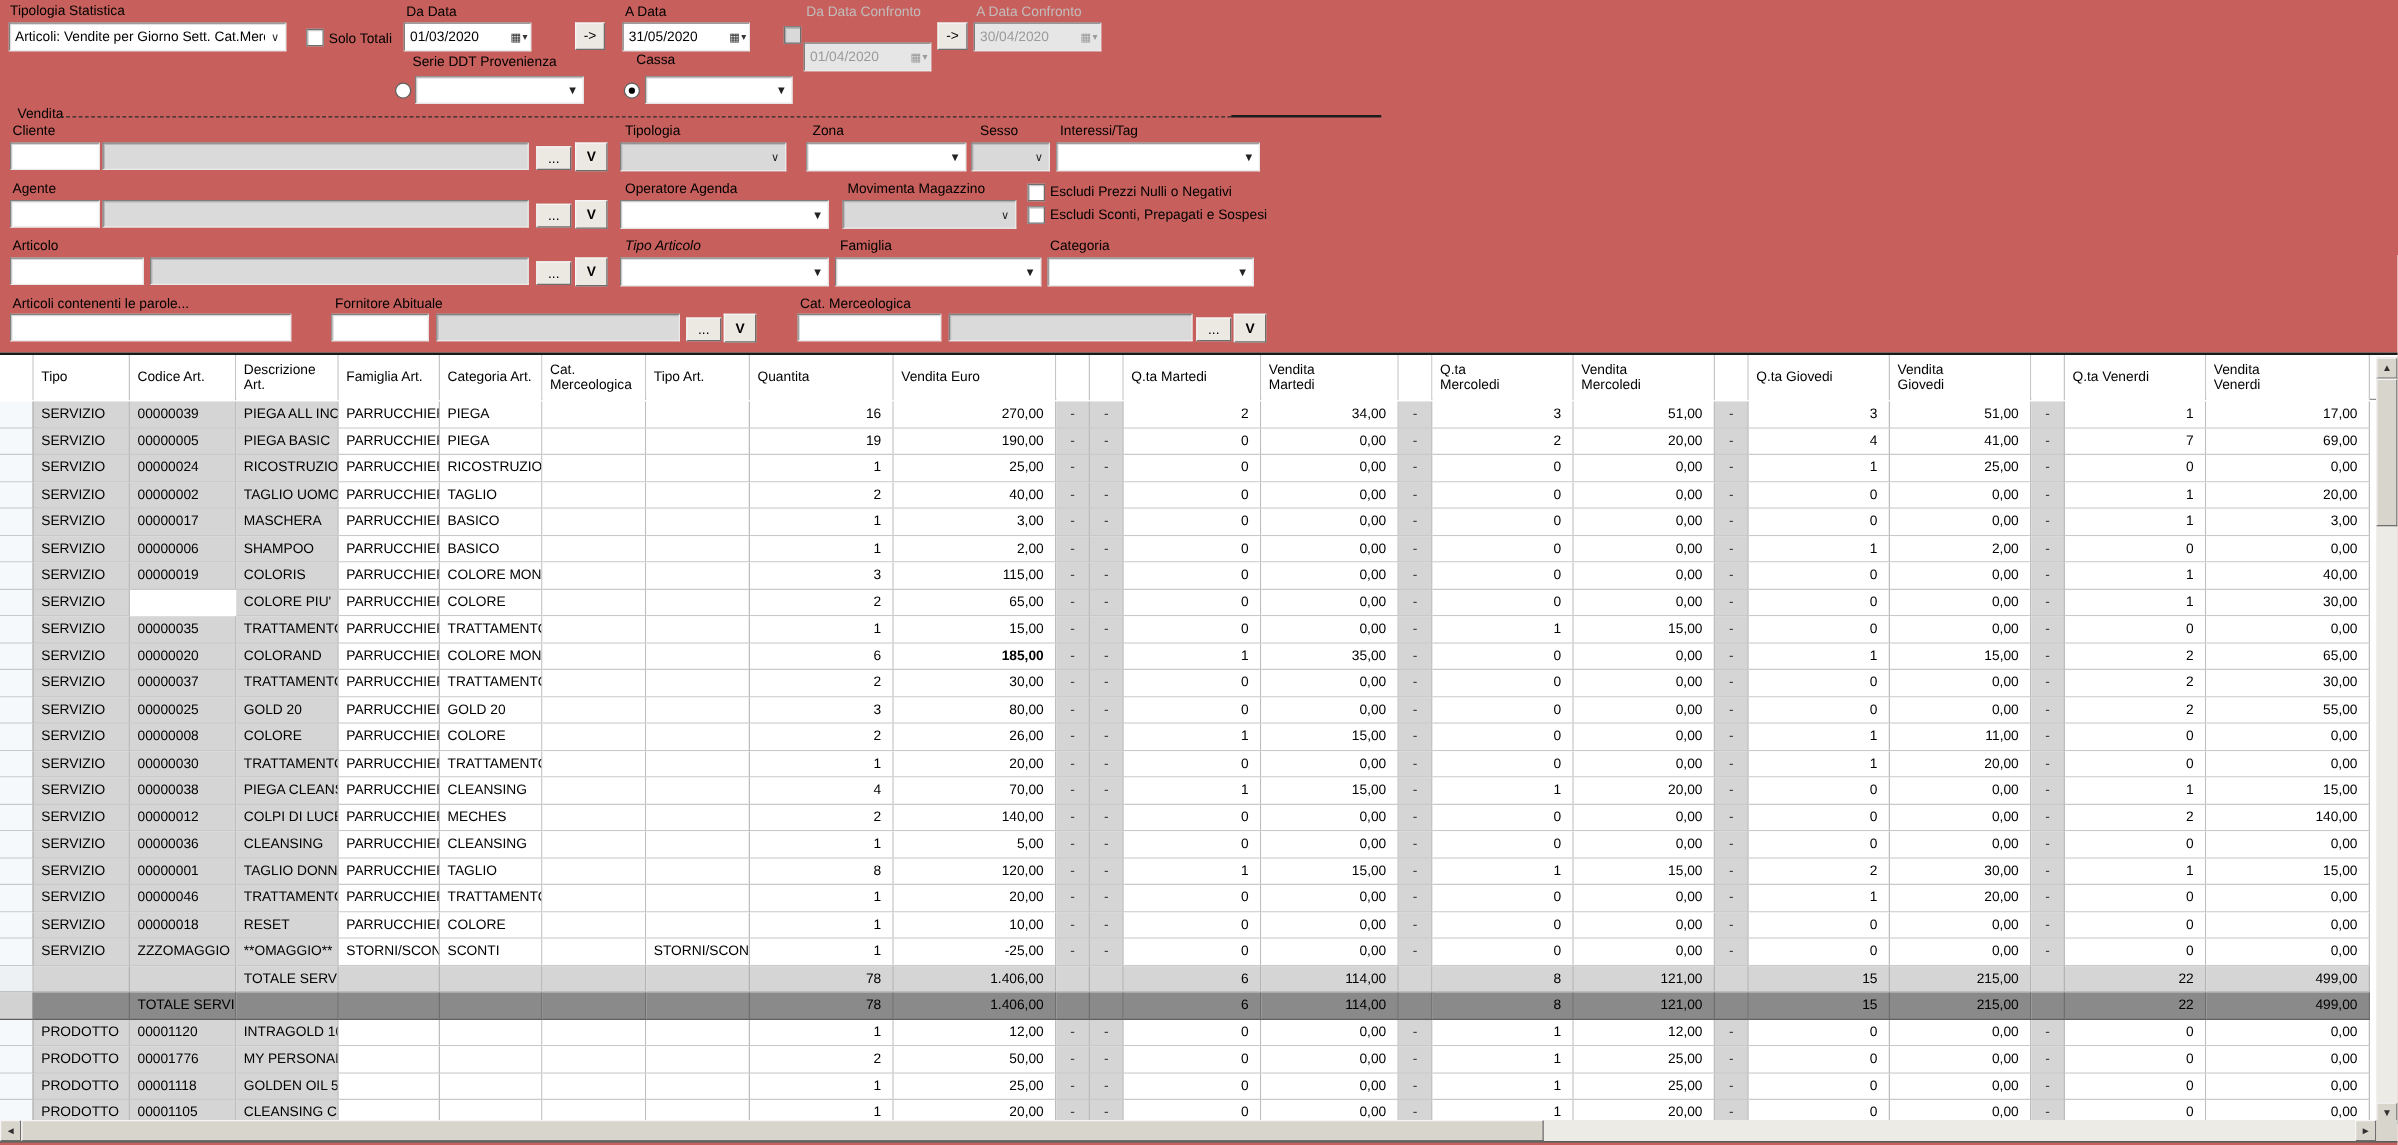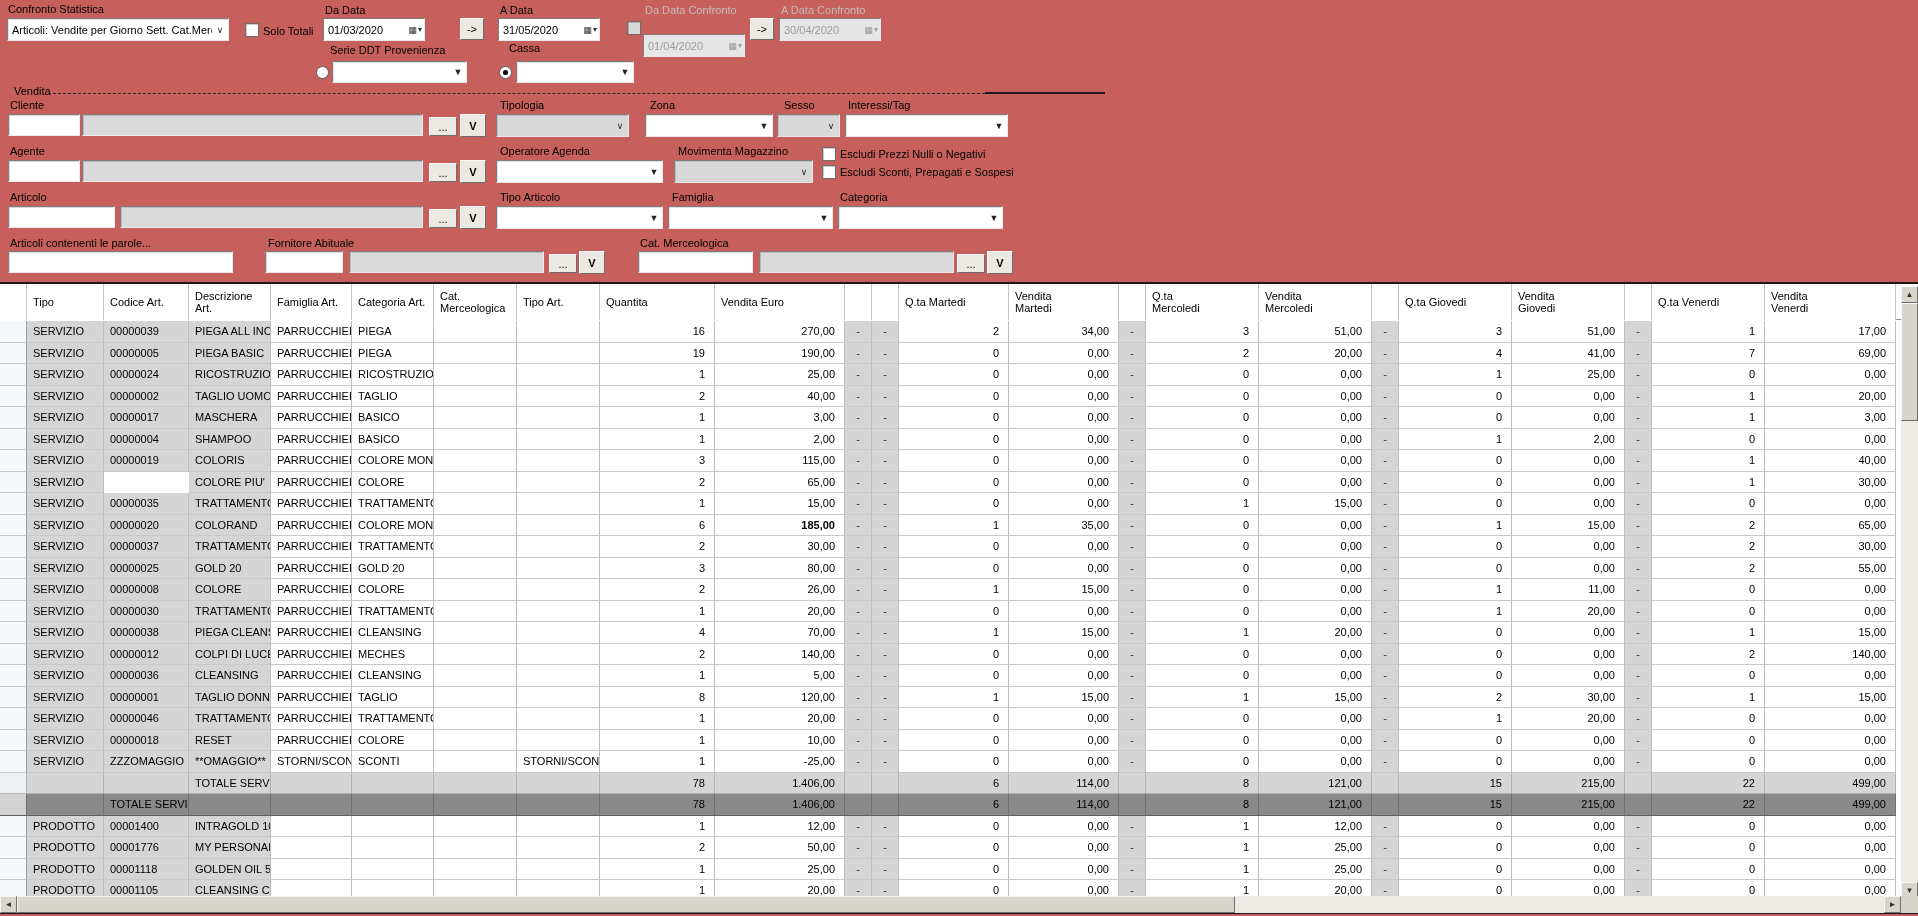--- a/index.html
+++ b/index.html
@@ -56,21 +56,21 @@
   #vscroll .thumb{position:absolute;left:0;top:17px;width:17px;height:118px;background:#d8d5cd;border:1px solid;border-color:#f6f6f6 #6e6e6e #6e6e6e #f6f6f6;box-sizing:border-box;}
   #hscroll{position:absolute;left:0;bottom:0;height:17px;width:1901px;background:#edebe5;}
   #hscroll .thumb{position:absolute;top:0;left:17px;width:1218px;height:17px;background:#d8d5cd;border:1px solid;border-color:#f6f6f6 #6e6e6e #6e6e6e #f6f6f6;box-sizing:border-box;}
   #sb-corner{position:absolute;right:0;bottom:0;width:17px;height:17px;background:#d8d5cd;}
 </style>
 </head>
 <body>
 
 <div id="filter-panel" class="abs" style="left:0;top:0;width:1918px;height:282px;">
 
-  <div class="lbl" style="left:8px;top:3px;">Confronto Statistica</div>
+  <div class="lbl" style="left:8px;top:3px;">Tipologia Statistica</div>
   <div class="combo" style="left:7px;top:18px;width:220px;height:21px;">
     <span class="cval">Articoli: Vendite per Giorno Sett. Cat.Merc</span>
     <span class="carr">∨</span>
   </div>
 
   <div class="chk" style="left:245px;top:23px;"></div>
   <div class="lbl" style="left:263px;top:25px;">Solo Totali</div>
 
   <div class="lbl" style="left:325px;top:4px;">Da Data</div>
   <div class="datef" style="left:323px;top:18px;width:100px;height:21px;">
@@ -162,21 +162,21 @@
   <div class="chk" style="left:822px;top:147px;"></div>
   <div class="lbl" style="left:840px;top:148px;">Escludi Prezzi Nulli o Negativi</div>
   <div class="chk" style="left:822px;top:165px;"></div>
   <div class="lbl" style="left:840px;top:166px;">Escludi Sconti, Prepagati e Sospesi</div>
 
   <div class="lbl" style="left:10px;top:191px;">Articolo</div>
   <div class="inp" style="left:8px;top:206px;width:105px;height:20px;"></div>
   <div class="inp g" style="left:120px;top:206px;width:301px;height:20px;"></div>
   <div class="pbtn" style="left:429px;top:209px;width:26px;height:17px;">...</div>
   <div class="pbtn bold" style="left:460px;top:206px;width:24px;height:21px;">V</div>
-  <div class="lbl" style="left:500px;top:191px;">Tipo Articolo</div>
+  <div class="lbl" style="left:500px;top:191px;font-style:italic;">Tipo Articolo</div>
   <div class="combo" style="left:496px;top:206px;width:165px;height:21px;">
     <span class="cval"></span>
     <span class="carr">▼</span>
   </div>
   <div class="lbl" style="left:672px;top:191px;">Famiglia</div>
   <div class="combo" style="left:668px;top:206px;width:163px;height:21px;">
     <span class="cval"></span>
     <span class="carr">▼</span>
   </div>
   <div class="lbl" style="left:840px;top:191px;">Categoria</div>
@@ -354,21 +354,21 @@
         <div class="cell dashc" style="width: 27px;">-</div>
         <div class="cell num" style="width: 113px;">0</div>
         <div class="cell num" style="width: 113px;">0,00</div>
         <div class="cell dashc" style="width: 27px;">-</div>
         <div class="cell num" style="width: 113px;">1</div>
         <div class="cell num" style="width: 131px;">3,00</div>
       </div>
       <div class="grow data">
         <div class="cell indc" style="width: 27px;"></div>
         <div class="cell shade" style="width: 77px;">SERVIZIO</div>
-        <div class="cell shade" style="width: 85px;">00000004</div>
+        <div class="cell shade" style="width: 85px;">00000006</div>
         <div class="cell shade" style="width: 82px;">SHAMPOO</div>
         <div class="cell" style="width: 81px;">PARRUCCHIERE</div>
         <div class="cell" style="width: 82px;">BASICO</div>
         <div class="cell" style="width: 83px;"></div>
         <div class="cell" style="width: 83px;"></div>
         <div class="cell num" style="width: 115px;">1</div>
         <div class="cell num" style="width: 130px;">2,00</div>
         <div class="cell dashc" style="width: 27px;">-</div>
         <div class="cell dashc" style="width: 27px;">-</div>
         <div class="cell num" style="width: 110px;">0</div>
@@ -804,21 +804,21 @@
         <div class="cell" style="width: 27px;"></div>
         <div class="cell num" style="width: 113px;">15</div>
         <div class="cell num" style="width: 113px;">215,00</div>
         <div class="cell" style="width: 27px;"></div>
         <div class="cell num" style="width: 113px;">22</div>
         <div class="cell num" style="width: 131px;">499,00</div>
       </div>
       <div class="grow data">
         <div class="cell indc" style="width: 27px;"></div>
         <div class="cell shade" style="width: 77px;">PRODOTTO</div>
-        <div class="cell shade" style="width: 85px;">00001400</div>
+        <div class="cell shade" style="width: 85px;">00001120</div>
         <div class="cell shade" style="width: 82px;">INTRAGOLD 10...</div>
         <div class="cell" style="width: 81px;"></div>
         <div class="cell" style="width: 82px;"></div>
         <div class="cell" style="width: 83px;"></div>
         <div class="cell" style="width: 83px;"></div>
         <div class="cell num" style="width: 115px;">1</div>
         <div class="cell num" style="width: 130px;">12,00</div>
         <div class="cell dashc" style="width: 27px;">-</div>
         <div class="cell dashc" style="width: 27px;">-</div>
         <div class="cell num" style="width: 110px;">0</div>

